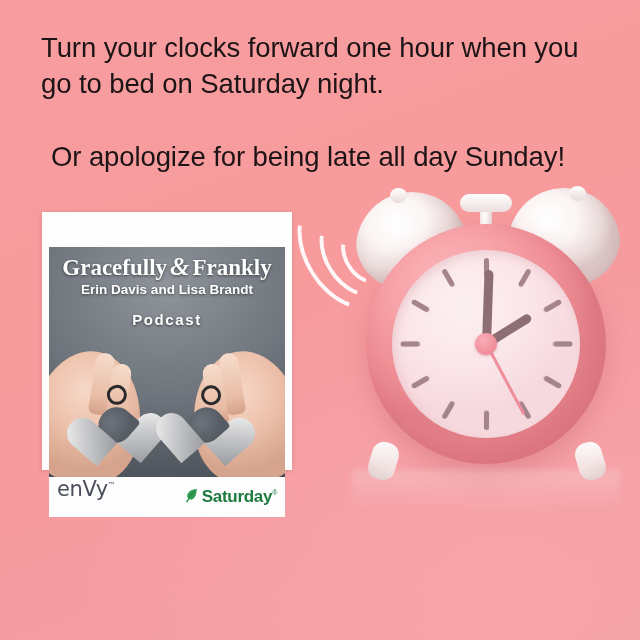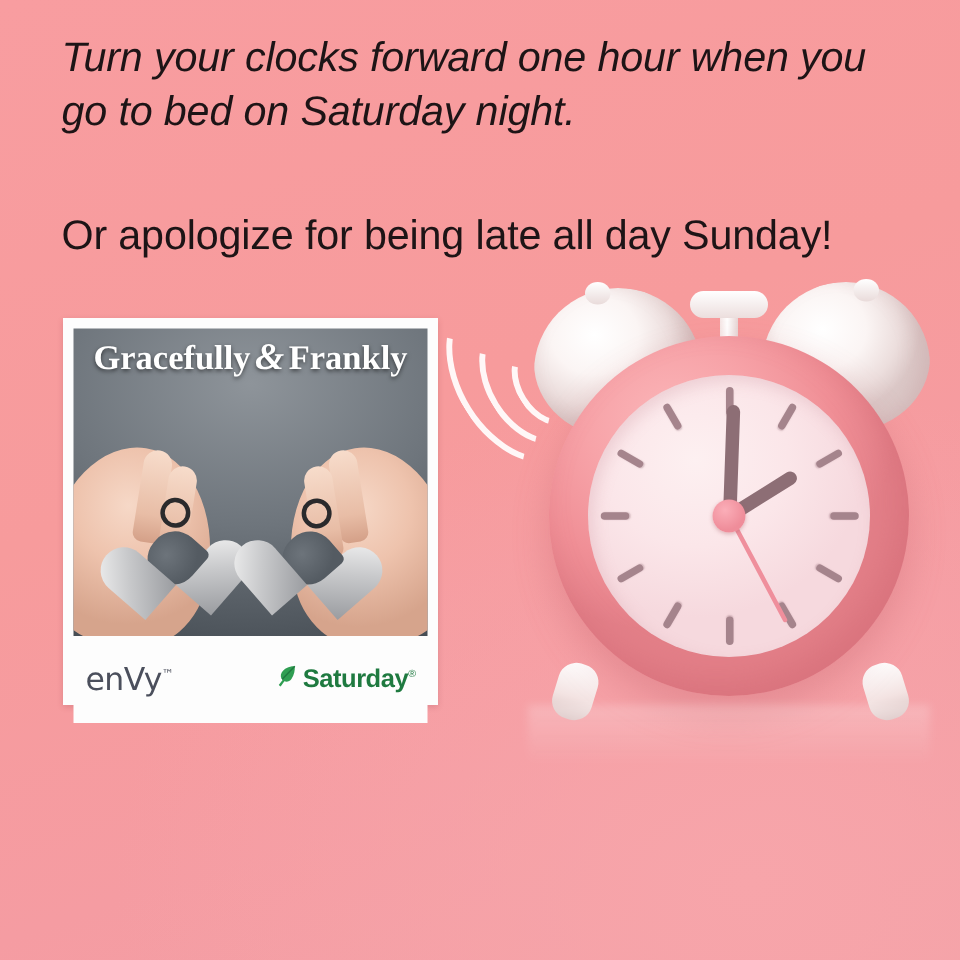--- a/index.html
+++ b/index.html
@@ -20,39 +20,40 @@
   
   .text-block{
     position:absolute;
     color:#1d1416;
     font-size:27.5px;
     line-height:1.30;
     letter-spacing:-0.1px;
     font-weight:400;
     white-space:pre-line;
   }
-  #headline{left:41px;top:20px;width:570px;font-style:italic;}
-  #subline{left:41px;top:139px;width:570px;}
+  #headline{left:41px;top:30px;width:570px;}
+  #subline{left:51px;top:139px;width:570px;}
   #footline{left:41px;top:510px;width:570px;}
 
   
   #card{
     position:absolute;left:42px;top:212px;
     width:250px;height:258px;
     background:#fdfdfd;
     padding:7px 7px 0 7px;
     box-sizing:border-box;
     box-shadow:0 1px 4px rgba(120,40,50,.18);
   }
   #card-photo{
     position:relative;
-    width:100%;height:205px;
+    width:100%;height:230px;
     background:
       radial-gradient(130% 110% at 50% 18%, #8e949a 0%, #6e757c 42%, #4a5158 78%, #3b4147 100%);
     overflow:hidden;
+    margin-top:28px;
   }
   
   .hand{
     position:absolute;bottom:-6px;width:108px;height:132px;
     background:
       radial-gradient(70% 60% at 45% 30%, #f6d8c7 0%, #eec3ad 48%, #d6a48c 100%);
     border-radius:52% 52% 42% 42%/60% 60% 40% 40%;
   }
   .hand.left{left:-16px;transform:rotate(9deg);}
   .hand.right{right:-16px;transform:rotate(-9deg);}
@@ -107,22 +108,22 @@
     color:#fff;font-size:15px;font-weight:700;letter-spacing:1.6px;
     text-shadow:0 1px 3px rgba(0,0,0,.6);
   }
   .photo-promo{
     position:absolute;left:0;right:0;bottom:6px;text-align:center;
     color:#e8e9ea;font-size:10.5px;font-weight:600;
     text-shadow:0 1px 2px rgba(0,0,0,.7);
     white-space:nowrap;
   }
   #card-logos{
-    position:relative;height:58px;
-    display:flex;align-items:center;justify-content:space-between;
+    position:relative;height:40px;
+    display:flex;justify-content:space-between;
     padding:0 8px;box-sizing:border-box;background:#fdfdfd;
   }
   .logo-envy{
     color:#4b4f5c;font-size:21px;font-weight:400;letter-spacing:-0.4px;
     font-family:"DejaVu Sans", sans-serif;
   }
   .logo-envy sup{font-size:8px;vertical-align:super;}
   .logo-sierra{display:flex;align-items:center;gap:3px;}
   .logo-sierra-text{
     color:#1f7a40;font-size:17px;font-weight:700;letter-spacing:-0.3px;
@@ -242,21 +243,23 @@
       </div>
       <div class="heart" id="heart-b">
         <div class="bail"></div>
         <div class="heart-hole"></div>
       </div>
 
       <div class="photo-title">
         <span>Gracefully</span><span class="amp">&amp;</span><span>Frankly</span>
       </div>
 
-
+      <div class="photo-hosts">Erin Davis and Lisa Brandt</div>
+
+      <div class="photo-podcast">Podcast</div>
 
     </div>
 
     <div id="card-logos">
       <div class="logo-envy"><span>enVy</span><sup>™</sup></div>
 
       <div class="logo-sierra">
         <span>
           <svg width="17" height="17" viewBox="0 0 17 17" aria-hidden="true">
             <path d="M14.5 2.2C11 2 7.4 3.6 5.8 6.4c-1 1.8-.7 3.8.6 4.9l-2.6 3.4 1.3.9 2.5-3.4c1.6.7 3.5.1 4.7-1.5 1.9-2.6 2.4-6.1 2.2-8.5z" fill="#2f9e52"></path>

